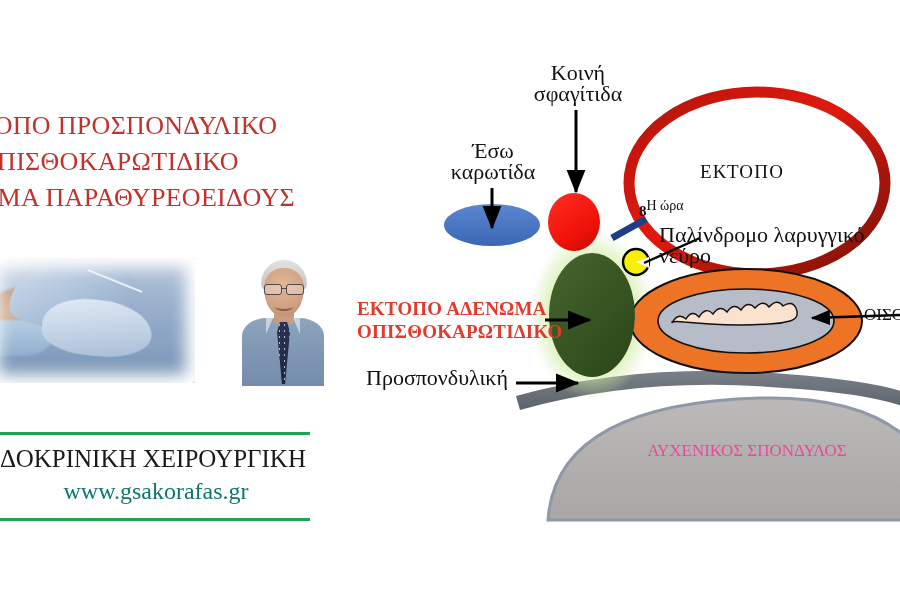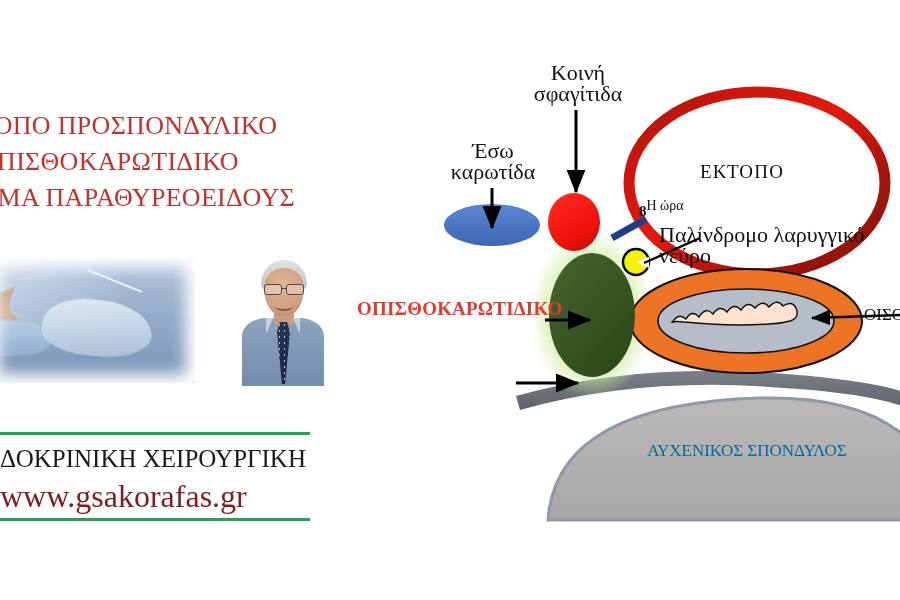--- a/index.html
+++ b/index.html
@@ -194,23 +194,23 @@
     color: #1a1a1a;
     font-size: 25px;
     line-height: 30px;
     white-space: nowrap;
   }
   #brand-url {
     position: absolute;
     left: 0px;
     top: 478px;
     width: 312px;
-    text-align: left;
-    color: #7f1d1d;
-    font-size: 32px;
+    text-align: center;
+    color: #0f766e;
+    font-size: 24px;
   }
 
   
   #diagram { position: absolute; left: 0; top: 0; width: 900px; height: 600px; }
 
   .dlabel {
     position: absolute;
     color: #111111;
     font-size: 22px;
     line-height: 21px;
@@ -230,21 +230,21 @@
     color: #111111;
     font-size: 19px;
     letter-spacing: 1.2px;
     white-space: nowrap;
   }
   #label-vertebra {
     position: absolute;
     left: 627px; top: 440px;
     width: 240px;
     text-align: center;
-    color: #0369a1;
+    color: #ec4899;
     font-size: 17px;
     line-height: 22px;
   }
   #label-hour {
     position: absolute;
     left: 639px; top: 198px;
     color: #111111;
     font-size: 15px;
     font-weight: bold;
     white-space: nowrap;
@@ -397,24 +397,26 @@
   <div id="label-hour">
     <span>8</span><sup>Η ώρα</sup>
   </div>
 
   <div class="dlabel" style="left:651px; top:224px;margin-left:8px;">
     <div>Παλίνδρομο λαρυγγικό</div>
     <div style="text-align:left;">νεύρο</div>
   </div>
 
   <div class="dlabel red" style="left:357px; top:297px;">
+    <div>ΕΚΤΟΠΟ ΑΔΕΝΩΜΑ</div>
     <div>ΟΠΙΣΘΟΚΑΡΩΤΙΔΙΚΟ</div>
   </div>
 
   <div class="dlabel center" style="left:362px; top:367px; width:150px;">
+    <div>Προσπονδυλική</div>
   </div>
 
   <div id="label-esoph">ΟΙΣΟ</div>
 
   <div id="label-vertebra">
     <div>ΑΥΧΕΝΙΚΟΣ ΣΠΟΝΔΥΛΟΣ</div>
   </div>
 
 </div>
 

